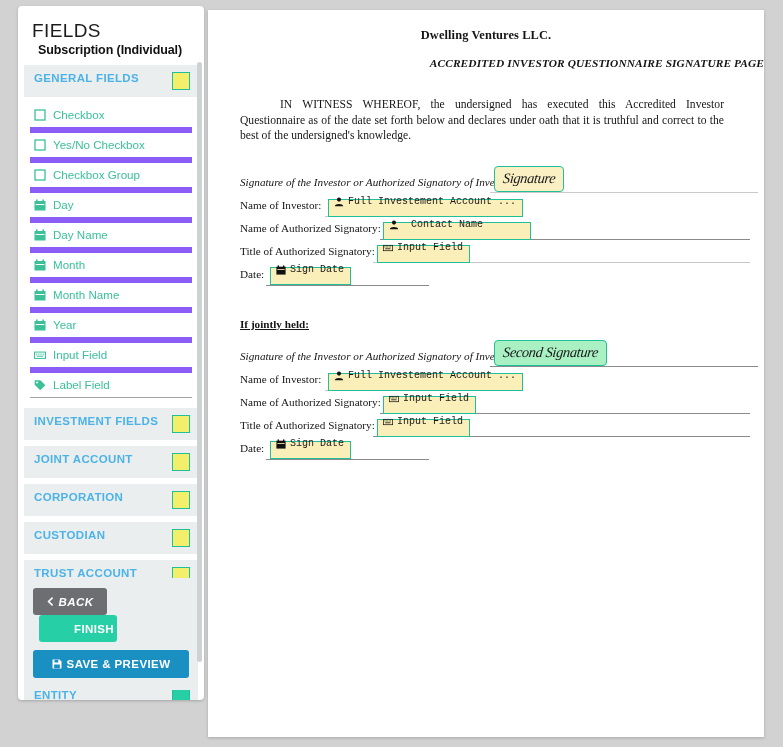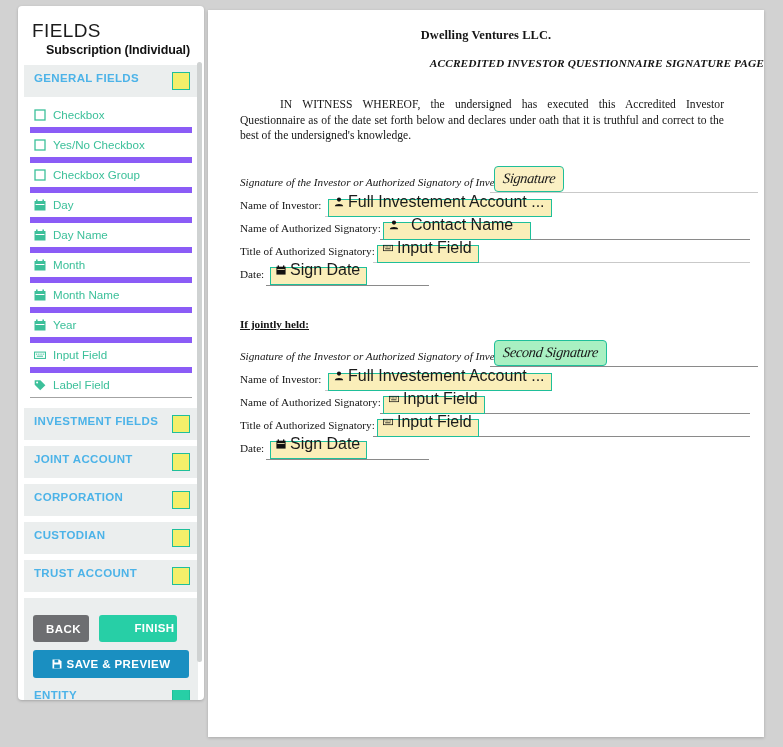--- a/index.html
+++ b/index.html
@@ -21,21 +21,21 @@
   #sidebar-inner{
     position:absolute;left:0;top:0;width:186px;height:694px;
     box-sizing:border-box;padding:14px 0 0 0;border-radius:24px;
   }
   .side-title{
     font-size:19px;color:#1b1b1b;letter-spacing:.4px;
     padding:0 0 1px 14px;font-weight:400;
   }
   .side-sub{
     font-size:12.5px;color:#111;font-weight:bold;
-    padding:0 0 8px 28px;letter-spacing:-.1px;
+    padding:0 0 8px 20px;letter-spacing:-.1px;
   }
 
   
   .group-head{
     display:flex;align-items:flex-start;justify-content:space-between;
     background:#ebeeee;margin:0 6px 6px 6px;
     padding:7px 8px 7px 10px;min-height:15px;
     box-sizing:border-box;
   }
   .group-head .ghlabel{
@@ -60,21 +60,21 @@
 
   
   #btn-zone{position:absolute;left:6px;right:6px;bottom:10px;background:#ebeeee;padding:10px 9px 12px 9px;box-sizing:border-box;}
   .btn{
     display:inline-flex;align-items:center;justify-content:center;gap:5px;
     border:none;border-radius:3px;color:#fff;cursor:pointer;
     font-size:11.5px;font-weight:bold;letter-spacing:.4px;
     font-family:"Liberation Sans",sans-serif;
     height:27px;padding:0 12px;box-sizing:border-box;
   }
-  .btn-back{background:#6d6e71;width:56px;}
+  .btn-back{background:#6d6e71;width:74px;font-style:italic;}
   .btn-finish{background:#27cfa6;width:78px;margin-left:6px;gap:32px;}
   .btn-save{background:#1a8fc1;width:100%;margin-top:8px;height:28px;}
 
   
   #side-scroll-track{position:absolute;right:2px;top:56px;width:5px;height:600px;background:#cfd2d2;border-radius:3px;}
 
   
   #doc-panel{
     position:absolute;left:208px;top:10px;width:556px;height:727px;
     background:#ffffff;box-shadow:0 1px 3px rgba(0,0,0,.20);
@@ -106,22 +106,22 @@
 
   .jointly{
     margin:30px 0 2px 32px;font-size:11.2px;font-weight:bold;
     text-decoration:underline;
   }
 
   
   .token{
     position:absolute;display:inline-flex;align-items:center;gap:4px;
     background:#faeeb9;border:1.6px solid #1fbf9a;
-    font-family:Liberation Sans, sans-serif;
-    font-size:16px;color:#1a1a1a;white-space:nowrap;
+    font-family:Liberation Mono, monospace;
+    font-size:10px;color:#1a1a1a;white-space:nowrap;
     padding:2px 6px 14px 5px;height:15px;box-sizing:border-box;
     line-height:11px;
   }
   .token .ticon{width:10px;height:10px;flex:0 0 auto;display:block;}
   .token.sig{
     background:#fbf0c4;border-radius:4px;height:26px;padding:0 8px;
     font-family:"Liberation Serif",serif;font-style:italic;font-size:14px;
   }
   .token.sig2{background:#a9f0c2;}
   .sigtext{font-family:"Liberation Serif",serif;font-style:italic;

